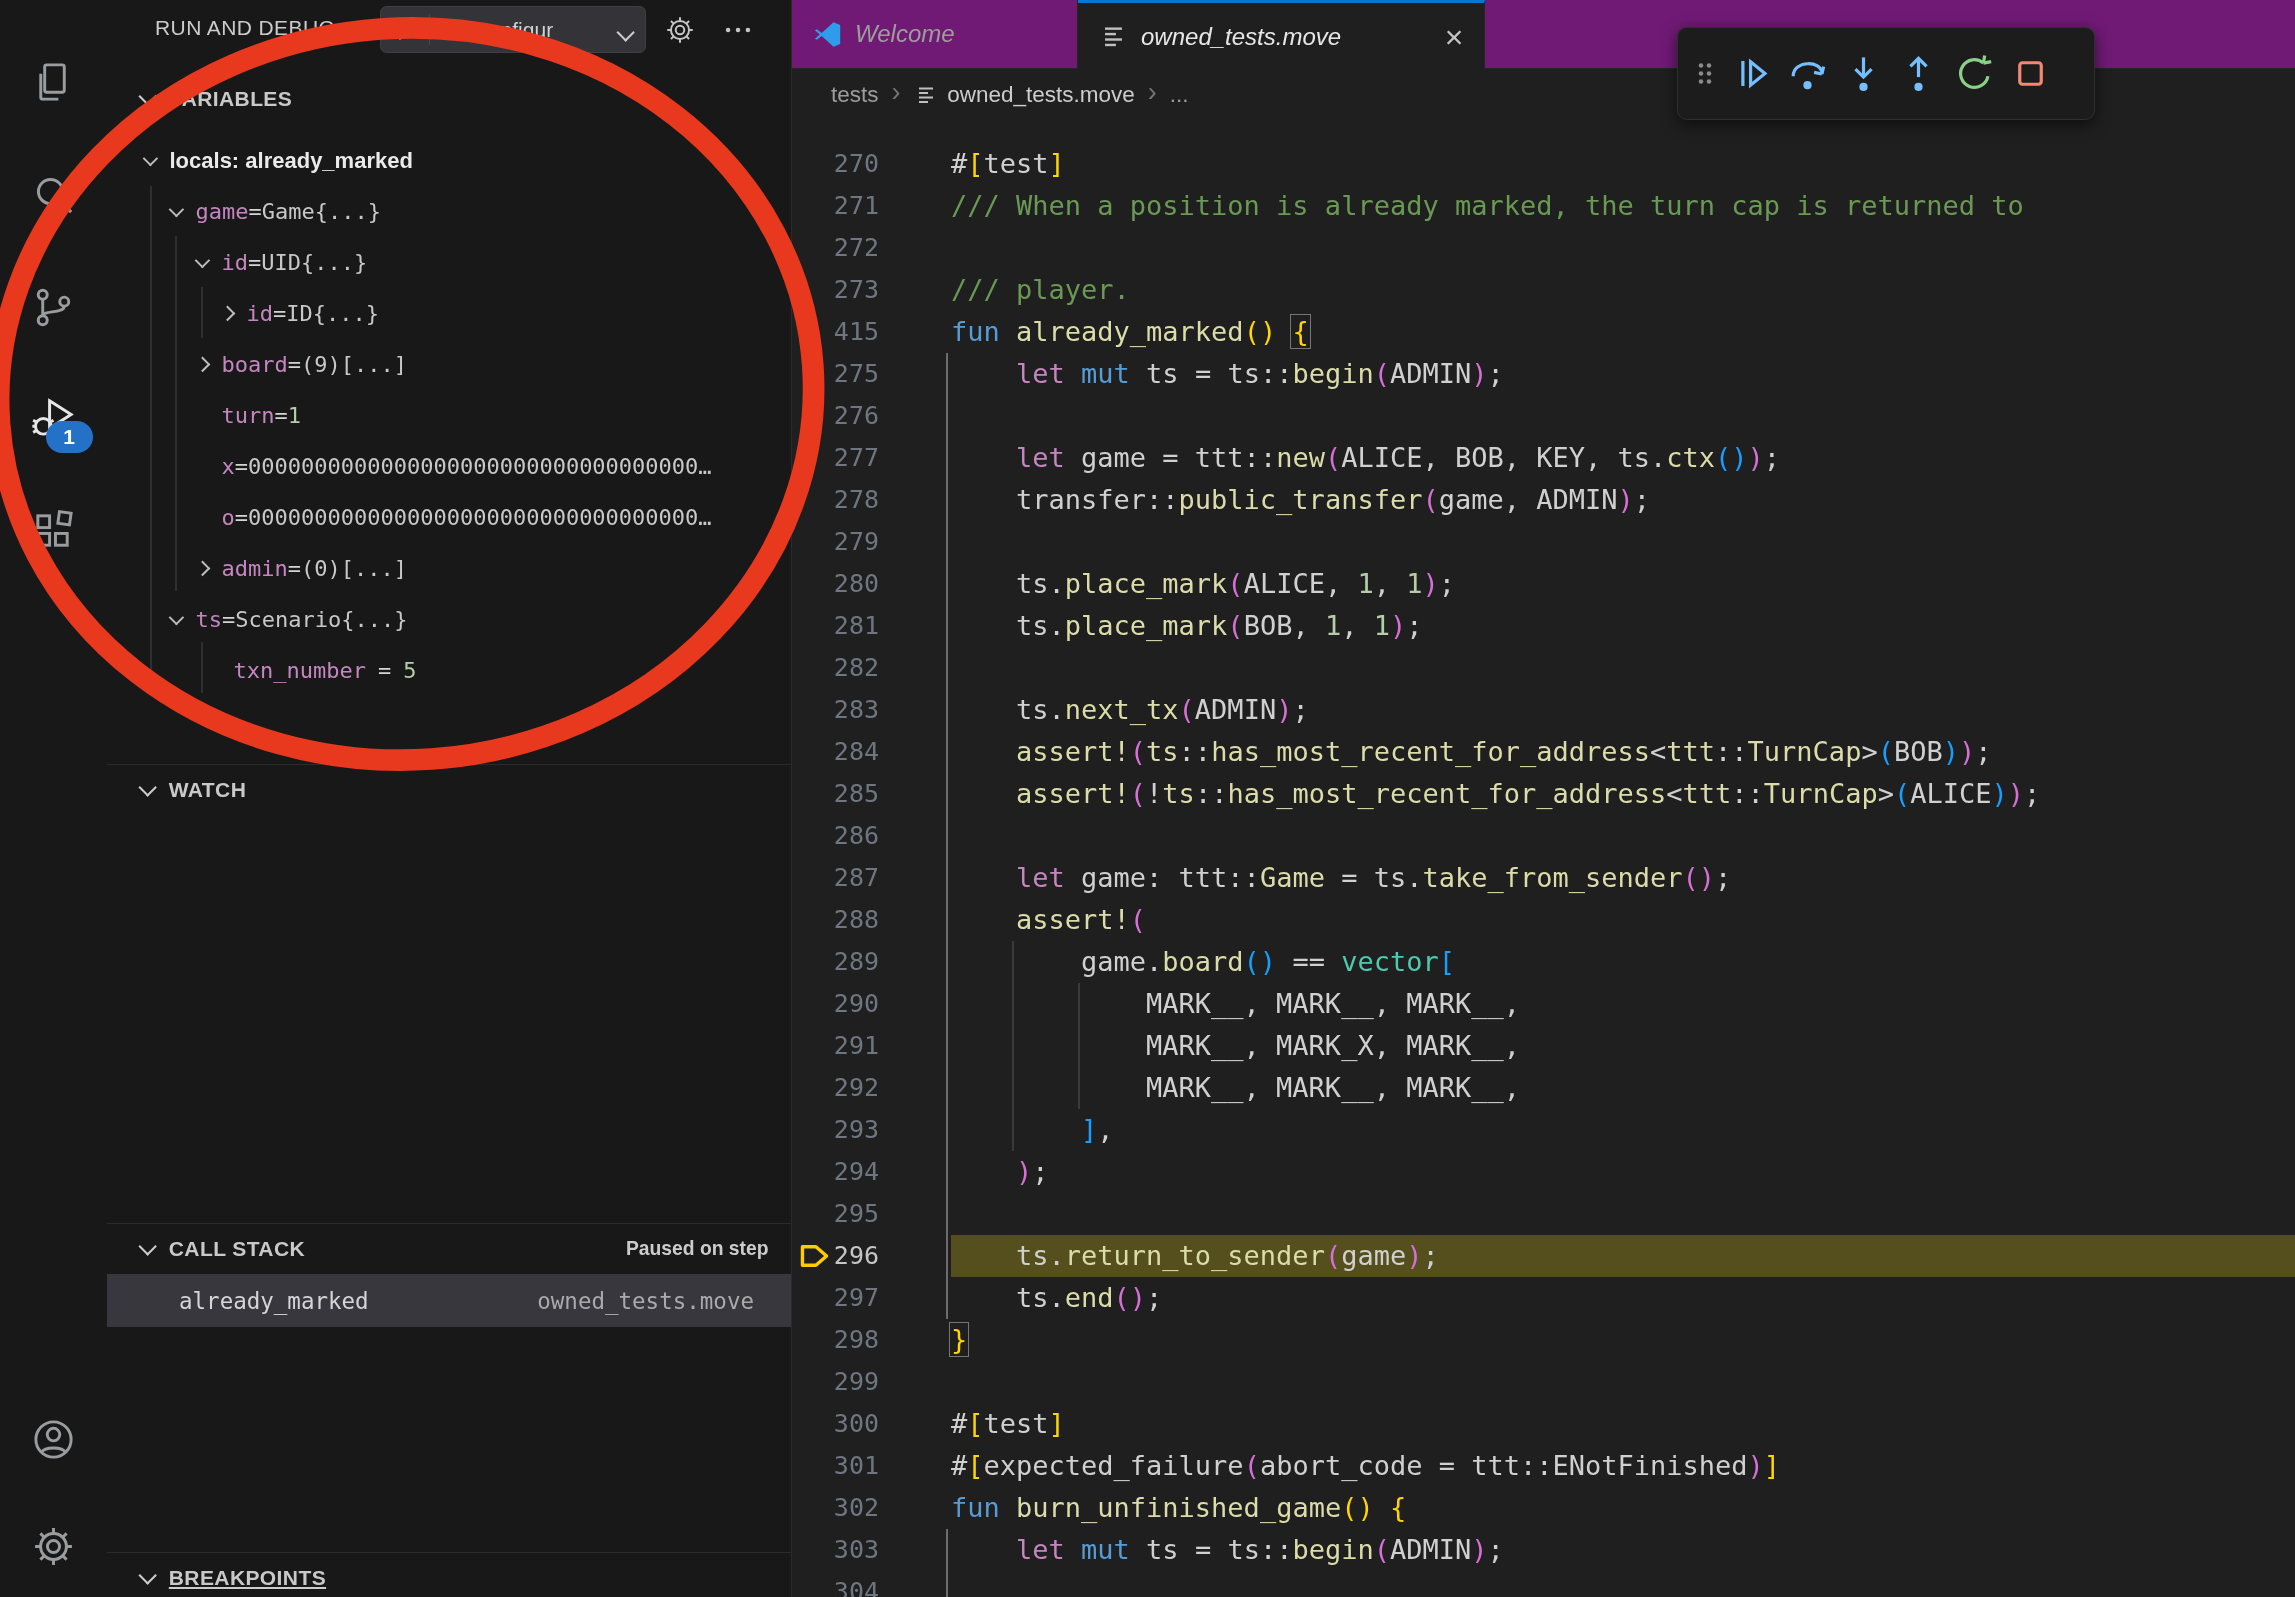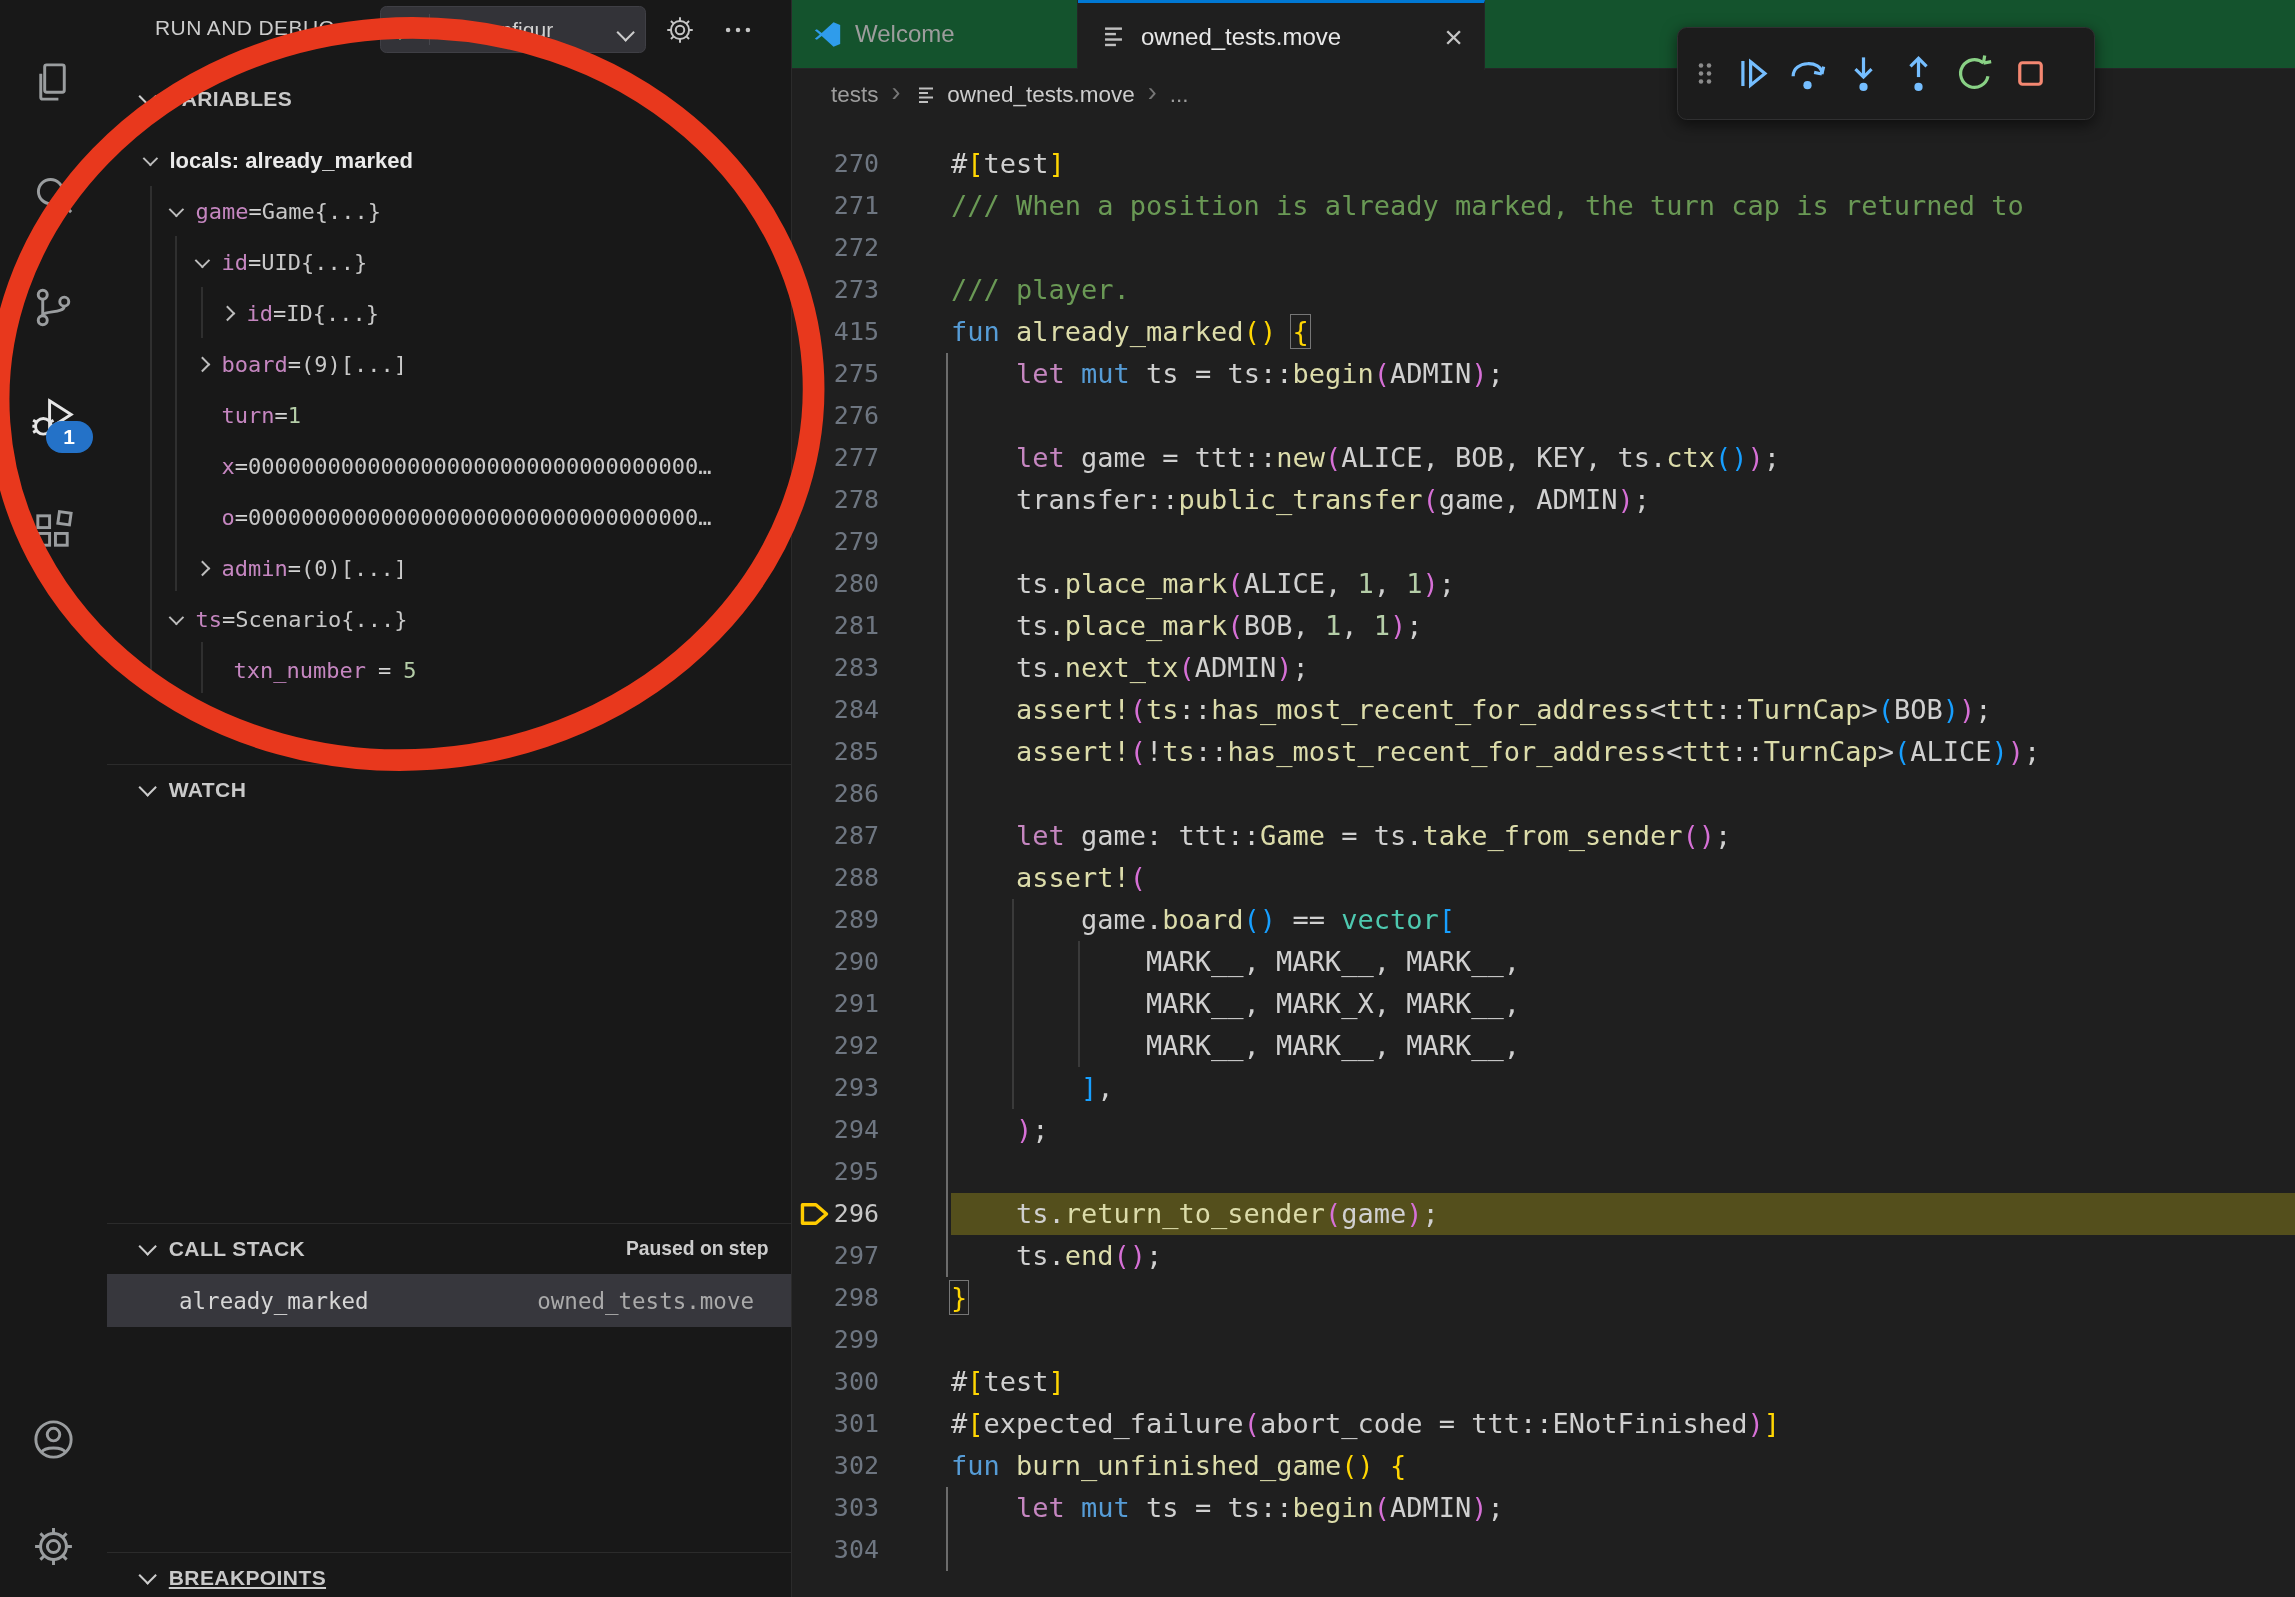--- a/index.html
+++ b/index.html
@@ -48,21 +48,21 @@
   .vval.trunc{display:inline-block;max-width:466px;overflow:hidden;text-overflow:ellipsis;white-space:nowrap;vertical-align:bottom;}
   .tguide{position:absolute;width:1.6px;background:#2f2f2f;}
   #stack-head{display:flex;align-items:center;padding-right:22.5px;}
   #stack-status{margin-left:auto;font-size:19.3px;font-weight:700;color:#cccccc;}
   .frame{height:53px;display:flex;align-items:center;background:#37373d;font-family:"DejaVu Sans Mono",monospace;
          font-size:22.5px;padding:0 37px 0 72px;cursor:pointer;}
   .frame .fn{color:#d6d6d6;}
   .frame .file{margin-left:auto;color:#aaaaaa;}
   
   #editor{position:absolute;left:792px;top:0;right:0;height:100%;background:#1f1f1f;}
-  #tabbar{position:relative;height:69px;background:#14532d;border-bottom:0.8px solid #252526;display:flex;box-sizing:border-box;}
+  #tabbar{position:relative;height:69px;background:#701a75;border-bottom:0.8px solid #252526;display:flex;box-sizing:border-box;font-style:italic;}
   .tab{display:flex;align-items:center;gap:13px;padding:0 21px;box-sizing:border-box;border-right:0.8px solid #252526;cursor:pointer;}
   .tab .ticon{width:29px;height:29px;flex:0 0 auto;}
   #tab-welcome{width:286px;color:#9d9d9d;font-size:24px;}
   #tab-owned{width:407px;background:#1f1f1f;color:#e7e7e7;font-size:24px;border-top:3.2px solid #0078d4;height:70px;}
   .closex{margin-left:auto;font-size:32px;color:#c5c5c5;line-height:1;cursor:pointer;}
   #breadcrumbs{height:51px;display:flex;align-items:center;padding-left:39px;gap:13px;font-size:22.5px;color:#9d9d9d;background:#1f1f1f;}
   #breadcrumbs .bsep{color:#767676;font-size:27px;margin-top:-3.2px;}
   #breadcrumbs .bfile{color:#cccccc;display:flex;align-items:center;gap:9.7px;}
   #breadcrumbs svg{width:24px;height:24px;}
   
@@ -395,20 +395,21 @@
         <div class="line"><span class="gmargin"></span><span class="lnum">272</span></div>
         <div class="line"><span class="gmargin"></span><span class="lnum">273</span><span class="lcontent"><span class="c-com">/// player.</span></span></div>
         <div class="line"><span class="gmargin"></span><span class="lnum">415</span><span class="lcontent"><span class="c-kw">fun</span><span class="c-txt"> </span><span class="c-fn">already_marked</span><span class="c-b1">()</span><span class="c-txt"> </span><span class="c-b1m">{</span></span></div>
         <div class="line"><span class="gmargin"></span><span class="lnum">275</span><span class="lcontent"><span class="guide g0" style="left: -4.8px;"></span><span class="c-txt">    </span><span class="c-ctl">let</span><span class="c-txt"> </span><span class="c-kw">mut</span><span class="c-txt"> ts = ts::</span><span class="c-fn">begin</span><span class="c-b2">(</span><span class="c-txt">ADMIN</span><span class="c-b2">)</span><span class="c-txt">;</span></span></div>
         <div class="line"><span class="gmargin"></span><span class="lnum">276</span><span class="lcontent"><span class="guide g0" style="left: -4.8px;"></span></span></div>
         <div class="line"><span class="gmargin"></span><span class="lnum">277</span><span class="lcontent"><span class="guide g0" style="left: -4.8px;"></span><span class="c-txt">    </span><span class="c-ctl">let</span><span class="c-txt"> game = ttt::</span><span class="c-fn">new</span><span class="c-b2">(</span><span class="c-txt">ALICE, BOB, KEY, ts.</span><span class="c-fn">ctx</span><span class="c-b3">()</span><span class="c-b2">)</span><span class="c-txt">;</span></span></div>
         <div class="line"><span class="gmargin"></span><span class="lnum">278</span><span class="lcontent"><span class="guide g0" style="left: -4.8px;"></span><span class="c-txt">    transfer::</span><span class="c-fn">public_transfer</span><span class="c-b2">(</span><span class="c-txt">game, ADMIN</span><span class="c-b2">)</span><span class="c-txt">;</span></span></div>
         <div class="line"><span class="gmargin"></span><span class="lnum">279</span><span class="lcontent"><span class="guide g0" style="left: -4.8px;"></span></span></div>
         <div class="line"><span class="gmargin"></span><span class="lnum">280</span><span class="lcontent"><span class="guide g0" style="left: -4.8px;"></span><span class="c-txt">    ts.</span><span class="c-fn">place_mark</span><span class="c-b2">(</span><span class="c-txt">ALICE, </span><span class="c-num">1</span><span class="c-txt">, </span><span class="c-num">1</span><span class="c-b2">)</span><span class="c-txt">;</span></span></div>
         <div class="line"><span class="gmargin"></span><span class="lnum">281</span><span class="lcontent"><span class="guide g0" style="left: -4.8px;"></span><span class="c-txt">    ts.</span><span class="c-fn">place_mark</span><span class="c-b2">(</span><span class="c-txt">BOB, </span><span class="c-num">1</span><span class="c-txt">, </span><span class="c-num">1</span><span class="c-b2">)</span><span class="c-txt">;</span></span></div>
+        <div class="line"><span class="gmargin"></span><span class="lnum">282</span><span class="lcontent"><span class="guide g0" style="left: -4.8px;"></span></span></div>
         <div class="line"><span class="gmargin"></span><span class="lnum">283</span><span class="lcontent"><span class="guide g0" style="left: -4.8px;"></span><span class="c-txt">    ts.</span><span class="c-fn">next_tx</span><span class="c-b2">(</span><span class="c-txt">ADMIN</span><span class="c-b2">)</span><span class="c-txt">;</span></span></div>
         <div class="line"><span class="gmargin"></span><span class="lnum">284</span><span class="lcontent"><span class="guide g0" style="left: -4.8px;"></span><span class="c-txt">    </span><span class="c-fn">assert!</span><span class="c-b2">(</span><span class="c-fn">ts</span><span class="c-txt">::</span><span class="c-fn">has_most_recent_for_address</span><span class="c-txt">&lt;</span><span class="c-fn">ttt</span><span class="c-txt">::</span><span class="c-fn">TurnCap</span><span class="c-txt">&gt;</span><span class="c-b3">(</span><span class="c-txt">BOB</span><span class="c-b3">)</span><span class="c-b2">)</span><span class="c-txt">;</span></span></div>
         <div class="line"><span class="gmargin"></span><span class="lnum">285</span><span class="lcontent"><span class="guide g0" style="left: -4.8px;"></span><span class="c-txt">    </span><span class="c-fn">assert!</span><span class="c-b2">(</span><span class="c-txt">!</span><span class="c-fn">ts</span><span class="c-txt">::</span><span class="c-fn">has_most_recent_for_address</span><span class="c-txt">&lt;</span><span class="c-fn">ttt</span><span class="c-txt">::</span><span class="c-fn">TurnCap</span><span class="c-txt">&gt;</span><span class="c-b3">(</span><span class="c-txt">ALICE</span><span class="c-b3">)</span><span class="c-b2">)</span><span class="c-txt">;</span></span></div>
         <div class="line"><span class="gmargin"></span><span class="lnum">286</span><span class="lcontent"><span class="guide g0" style="left: -4.8px;"></span></span></div>
         <div class="line"><span class="gmargin"></span><span class="lnum">287</span><span class="lcontent"><span class="guide g0" style="left: -4.8px;"></span><span class="c-txt">    </span><span class="c-ctl">let</span><span class="c-txt"> game: ttt::</span><span class="c-fn">Game</span><span class="c-txt"> = ts.</span><span class="c-fn">take_from_sender</span><span class="c-b2">()</span><span class="c-txt">;</span></span></div>
         <div class="line"><span class="gmargin"></span><span class="lnum">288</span><span class="lcontent"><span class="guide g0" style="left: -4.8px;"></span><span class="c-txt">    </span><span class="c-fn">assert!</span><span class="c-b2">(</span></span></div>
         <div class="line"><span class="gmargin"></span><span class="lnum">289</span><span class="lcontent"><span class="guide g0" style="left: -4.8px;"></span><span class="guide" style="left: 61px;"></span><span class="c-txt">        game.</span><span class="c-fn">board</span><span class="c-b3">()</span><span class="c-txt"> == </span><span class="c-ty">vector</span><span class="c-b3">[</span></span></div>
         <div class="line"><span class="gmargin"></span><span class="lnum">290</span><span class="lcontent"><span class="guide g0" style="left: -4.8px;"></span><span class="guide" style="left: 61px;"></span><span class="guide" style="left: 127px;"></span><span class="c-txt">            MARK__, MARK__, MARK__,</span></span></div>
         <div class="line"><span class="gmargin"></span><span class="lnum">291</span><span class="lcontent"><span class="guide g0" style="left: -4.8px;"></span><span class="guide" style="left: 61px;"></span><span class="guide" style="left: 127px;"></span><span class="c-txt">            MARK__, MARK_X, MARK__,</span></span></div>
         <div class="line"><span class="gmargin"></span><span class="lnum">292</span><span class="lcontent"><span class="guide g0" style="left: -4.8px;"></span><span class="guide" style="left: 61px;"></span><span class="guide" style="left: 127px;"></span><span class="c-txt">            MARK__, MARK__, MARK__,</span></span></div>

